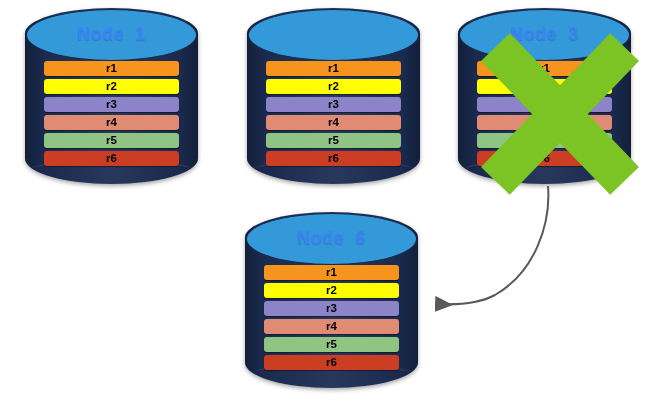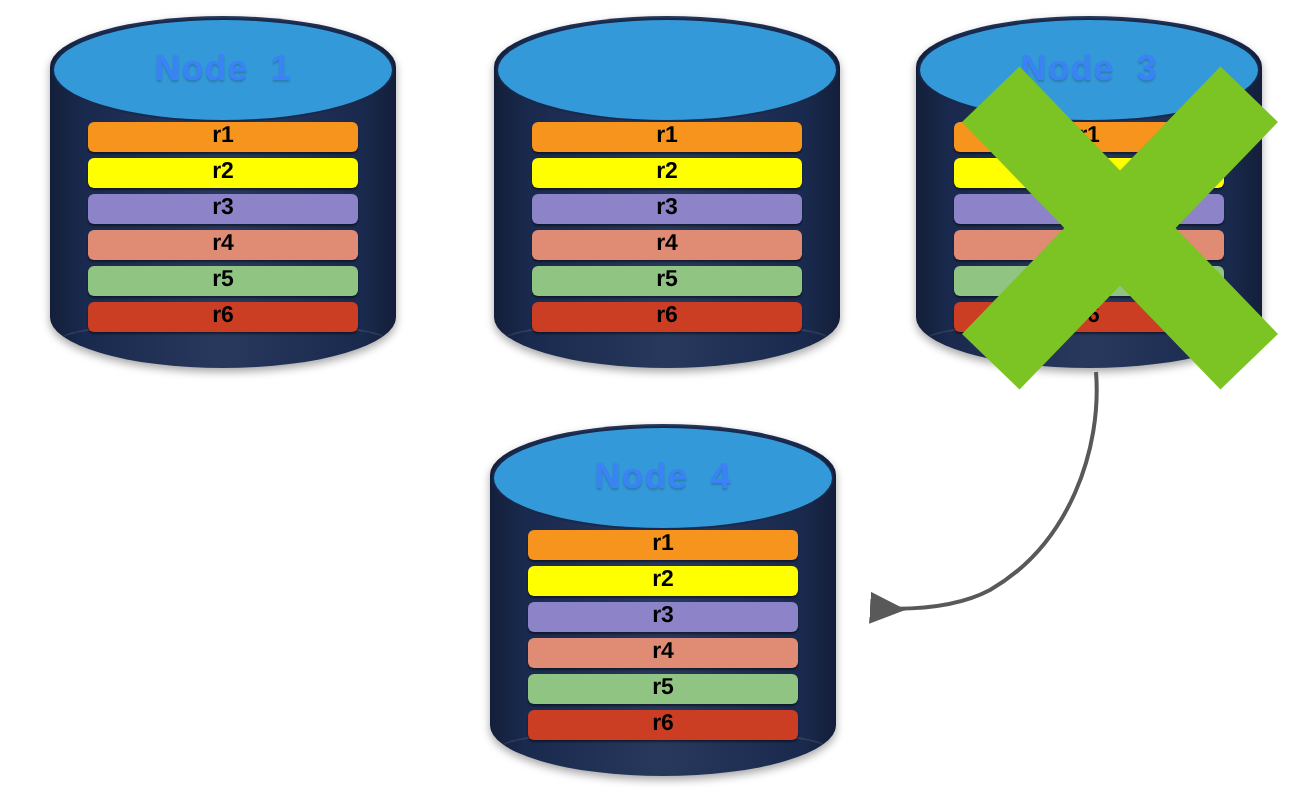--- a/index.html
+++ b/index.html
@@ -198,21 +198,21 @@
       <div class="x-bar a"></div>
       <div class="x-bar b"></div>
     </div>
   </div>
 
   <div class="node" style="left:245px; top:212px; width:173px; height:176px;">
     <div class="cyl-body"></div>
     <div class="cyl-shade"></div>
     <div class="cyl-bottom-rim"></div>
     <div class="cyl-top"></div>
-    <div class="cyl-top-label">Node  4</div>
+    <div class="cyl-top-label">Node  6</div>
     <div class="rows">
       <div class="row-bar" style="background:#f7941d;">r1</div>
       <div class="row-bar" style="background:#ffff00;">r2</div>
       <div class="row-bar" style="background:#8c83c9;">r3</div>
       <div class="row-bar" style="background:#e08b74;">r4</div>
       <div class="row-bar" style="background:#90c483;">r5</div>
       <div class="row-bar" style="background:#cc3e24;">r6</div>
     </div>
   </div>
 

